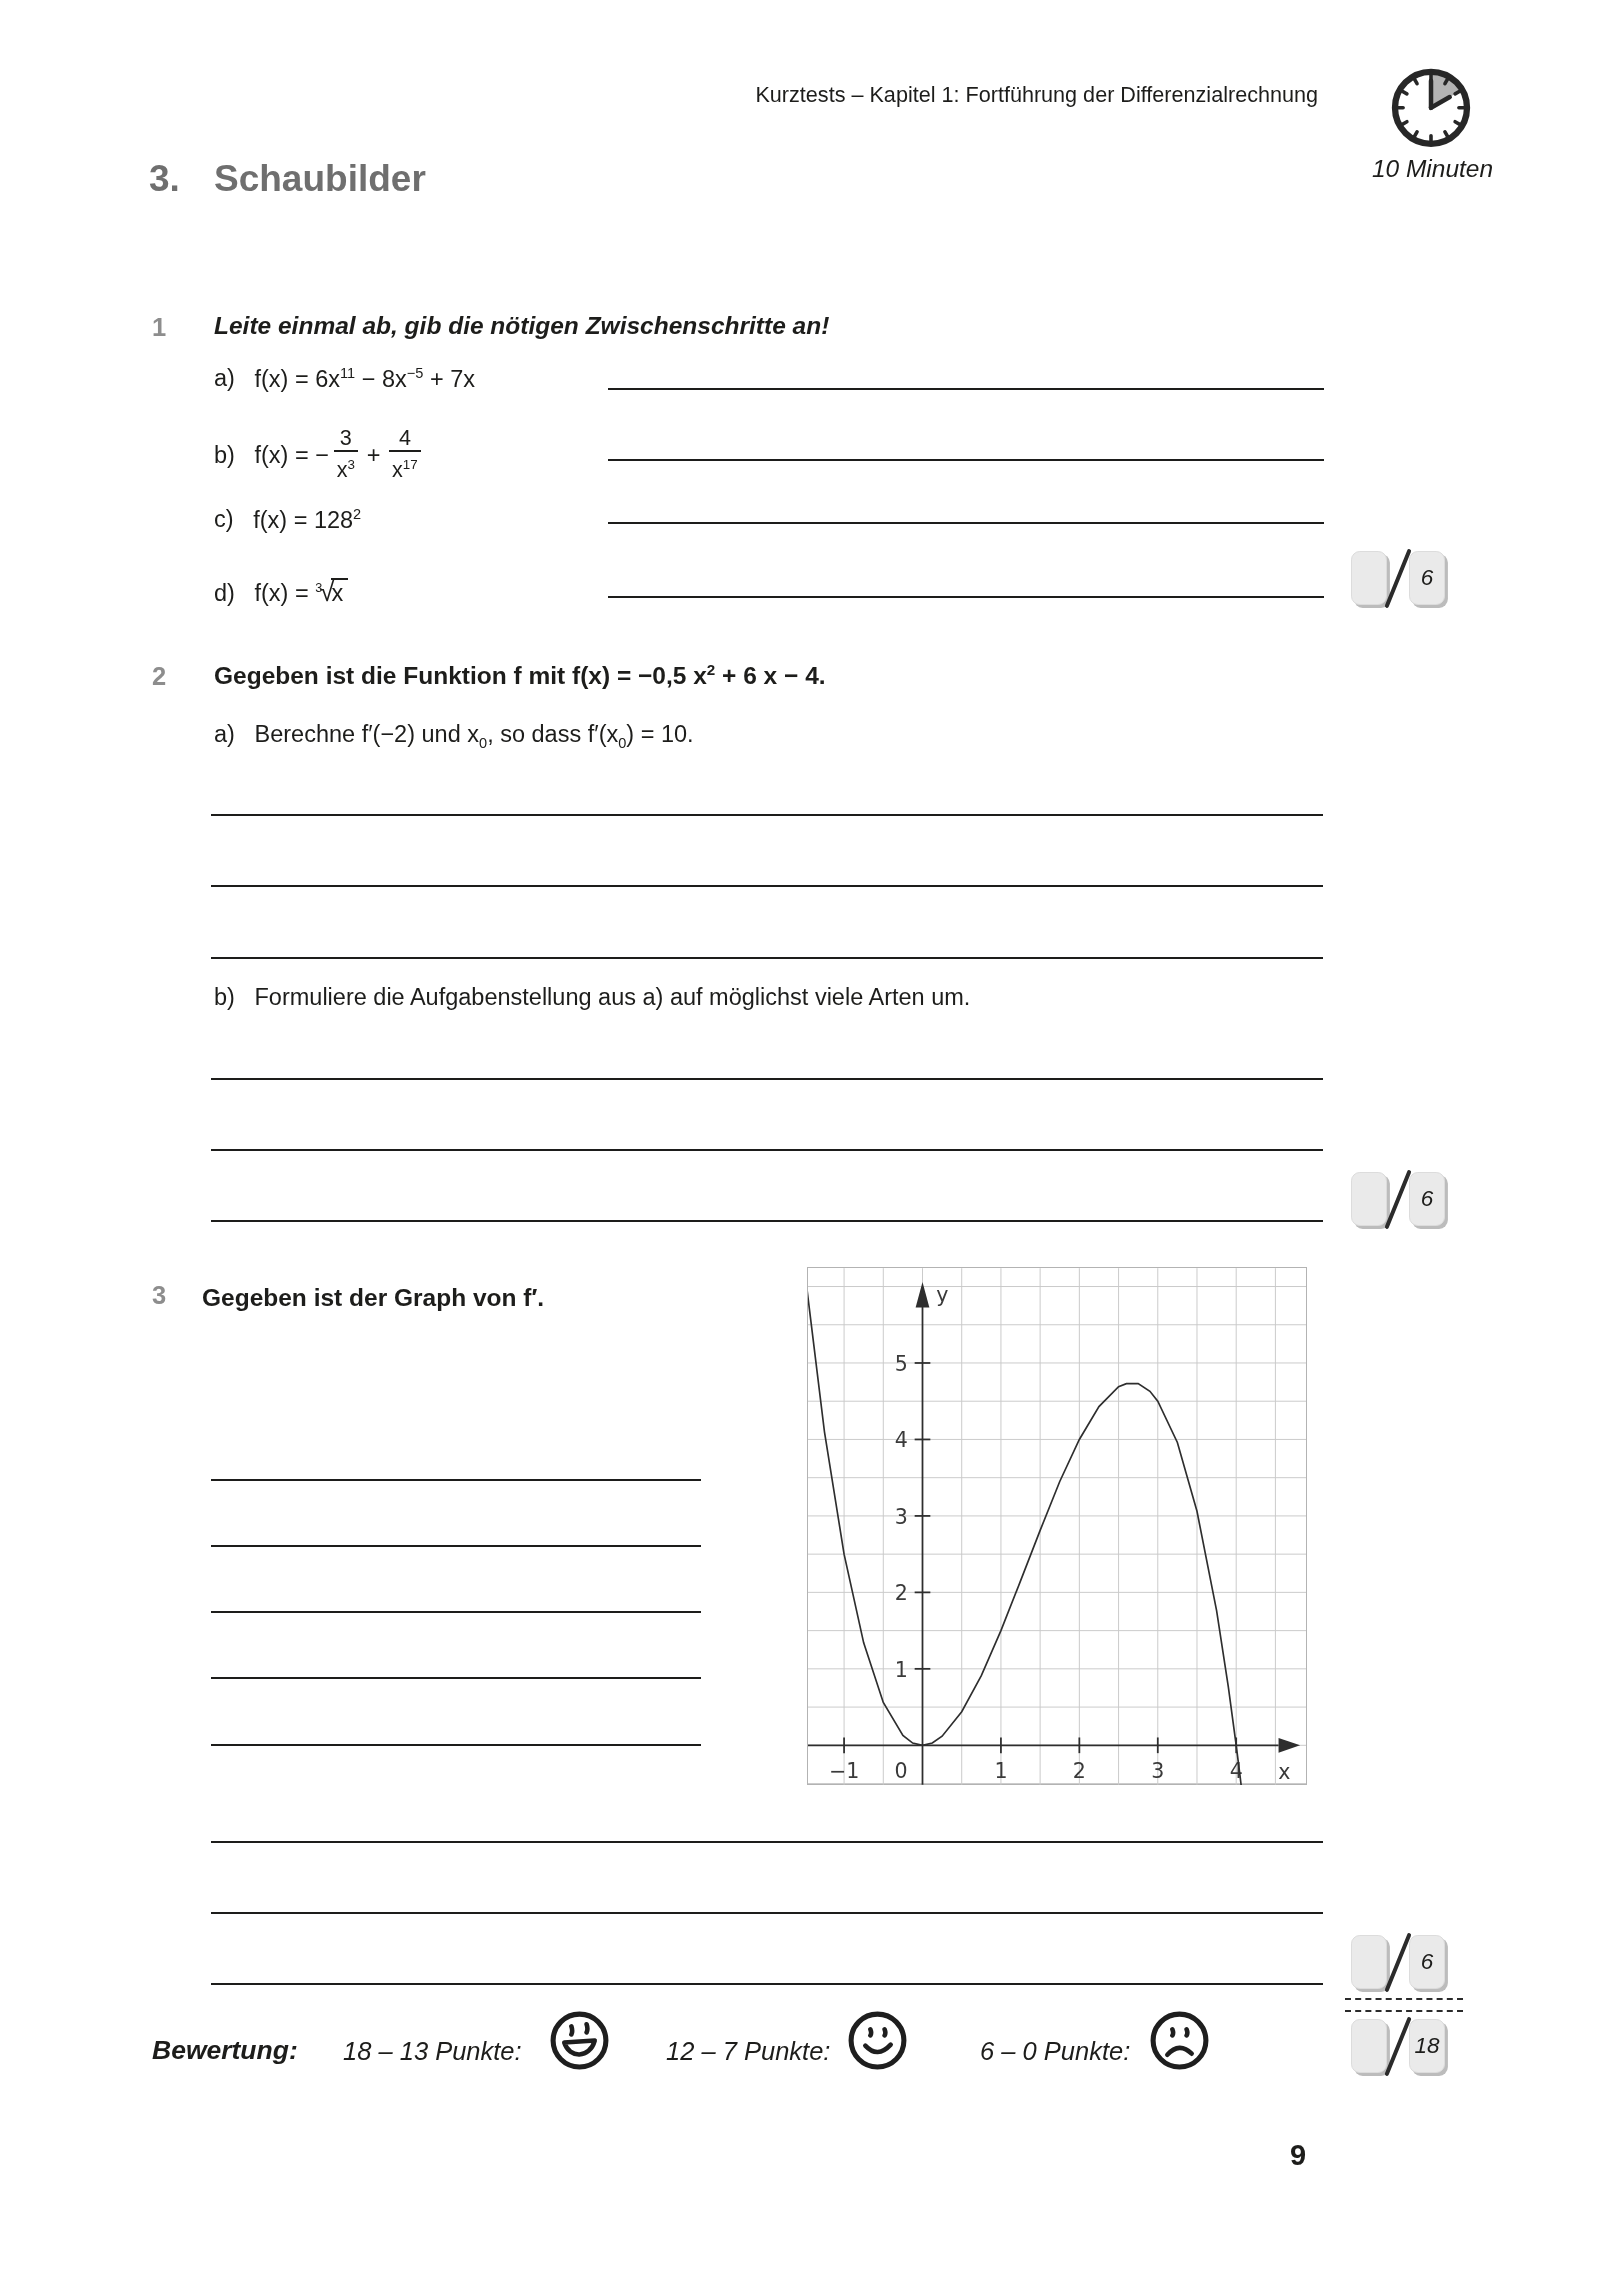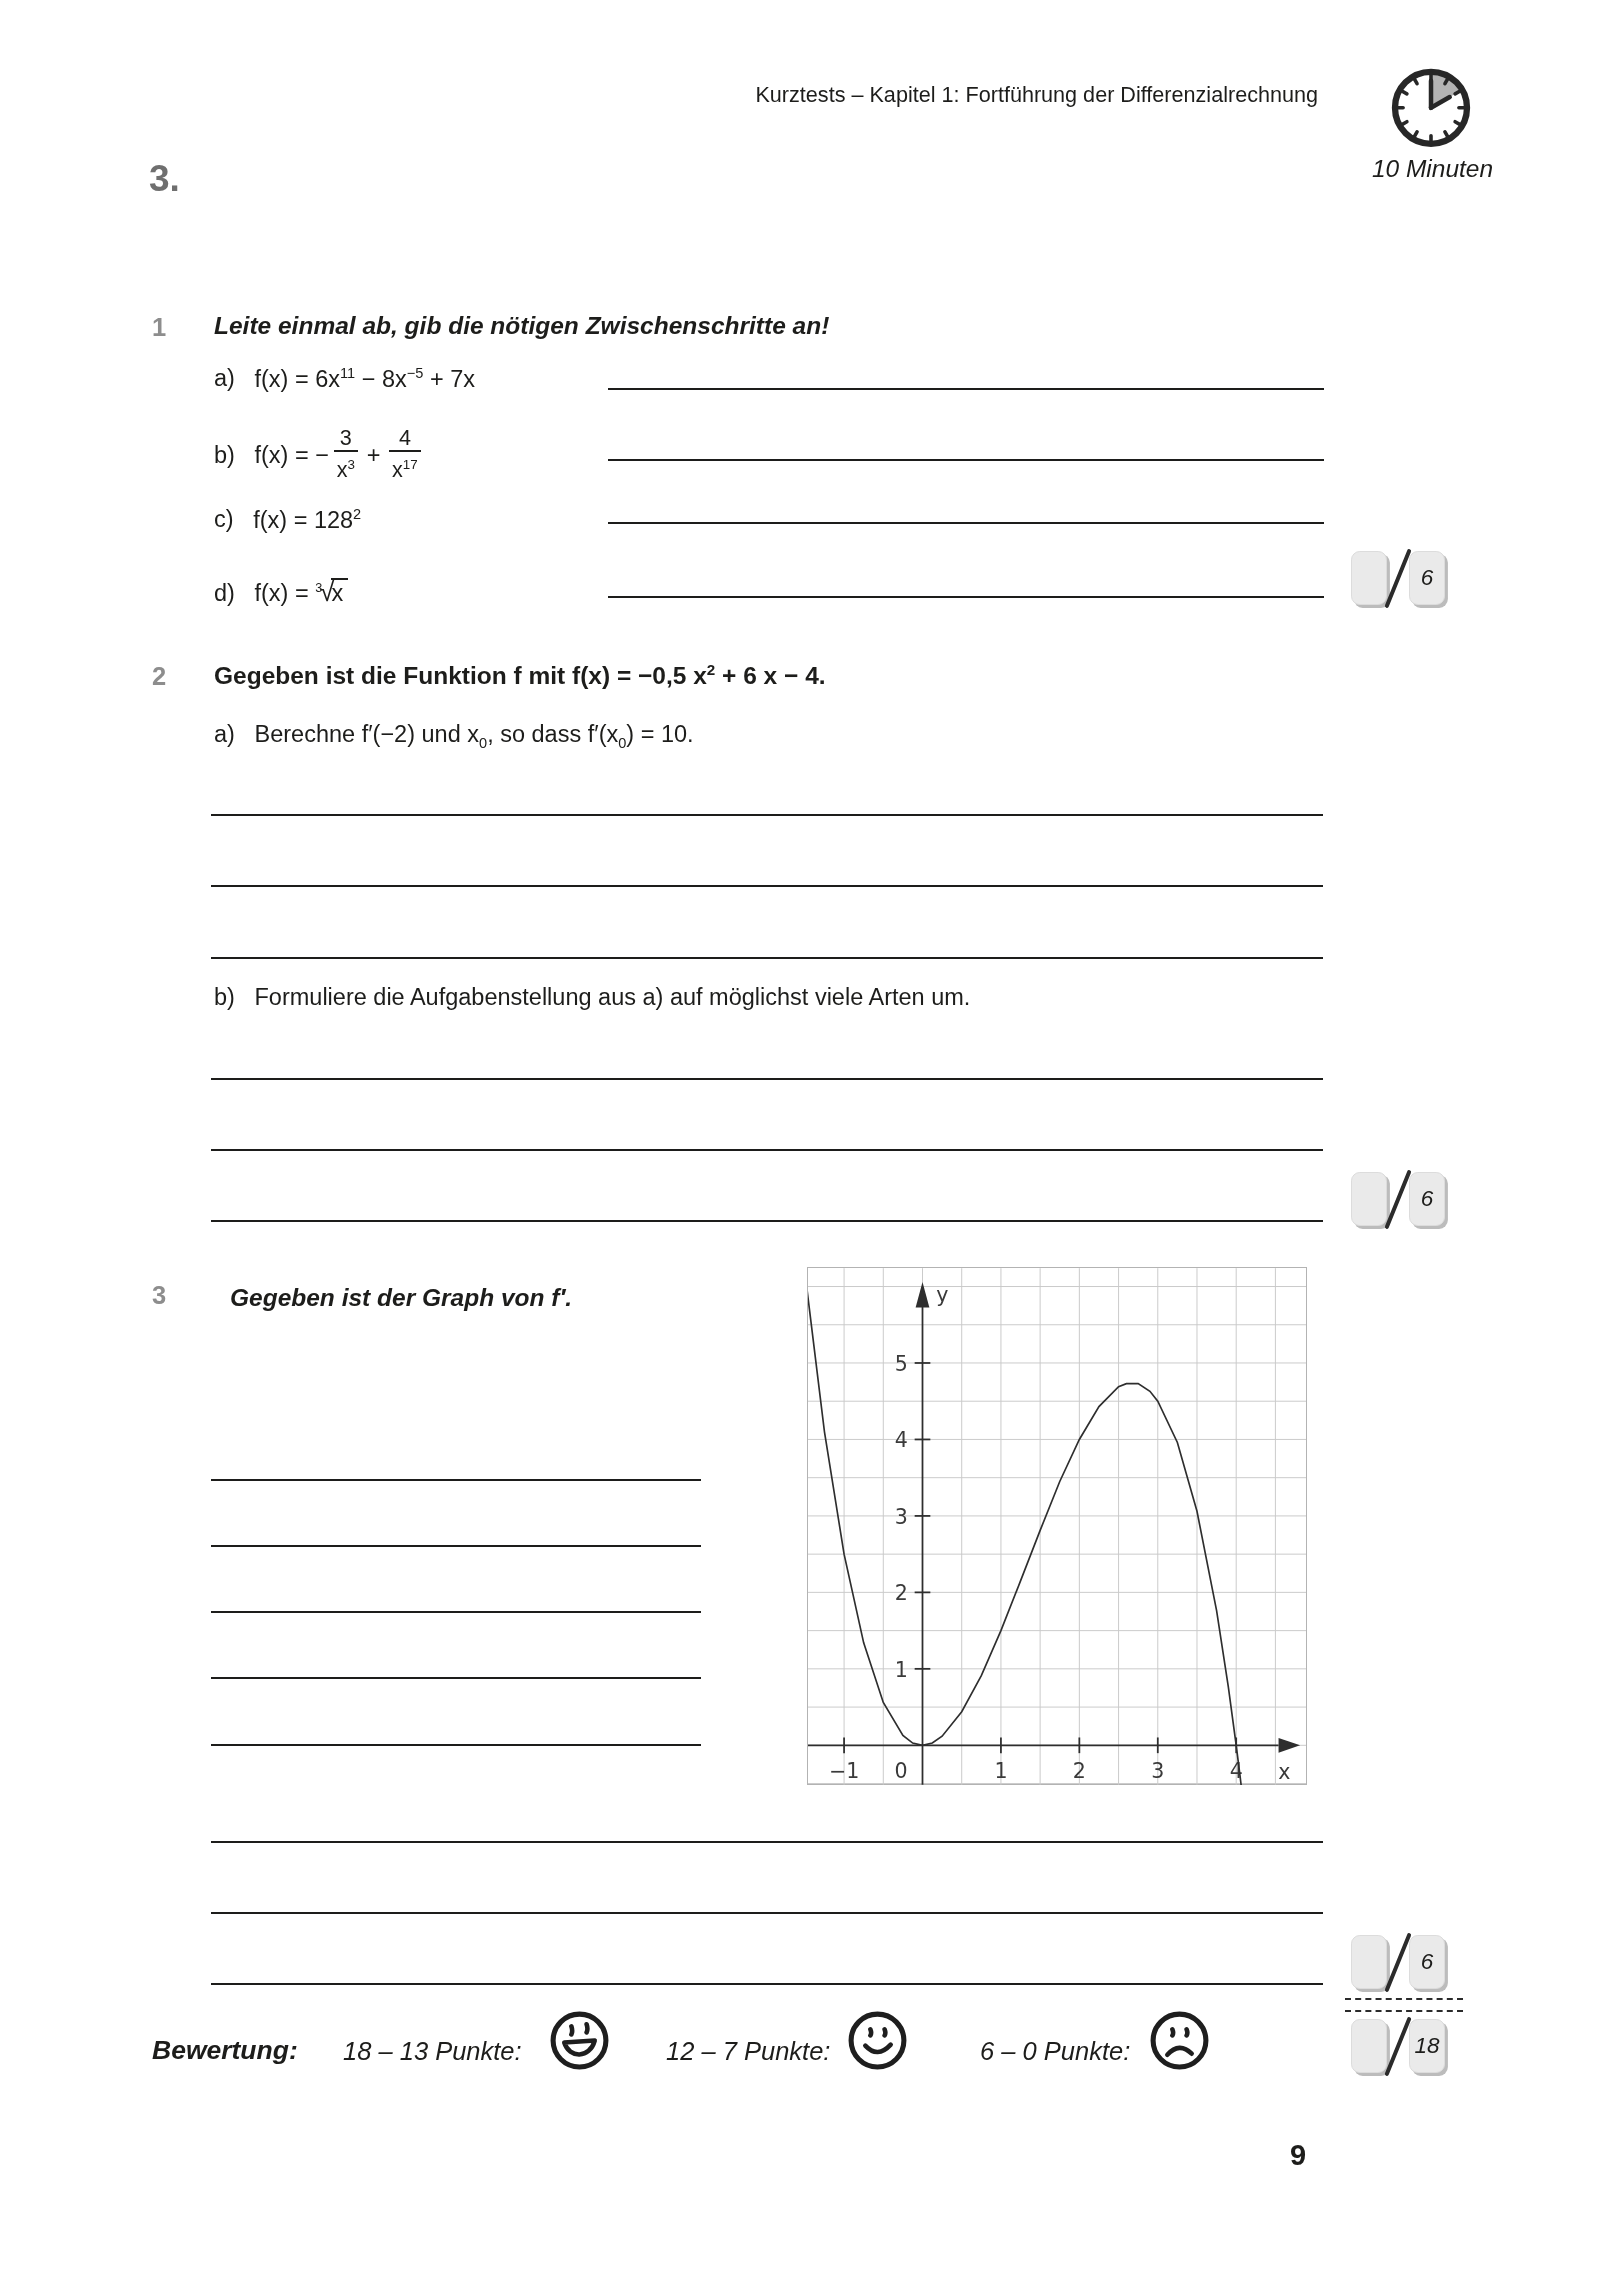--- a/index.html
+++ b/index.html
@@ -65,20 +65,21 @@
   </g>
   <g stroke="#272727" stroke-width="5" stroke-linecap="round">
     <line x1="50" y1="52" x2="50" y2="22"></line>
     <line x1="50" y1="52" x2="70.8" y2="40"></line>
   </g>
 </svg>
 <div class="abs duration" style="left:1358px; top:155px; width:149px;">10 Minuten</div>
 
 <div class="abs title-num" style="left:149px; top:155px;">3.</div>
 <div class="abs" style="left:214px; top:155px;">
+  <div class="title-line">Schaubilder</div>
 </div>
 
 <div class="abs ex-num" style="left:152px; top:313px;">1</div>
 <div class="abs ex-prompt" style="left:214px; top:312px;font-style:italic;">Leite einmal ab, gib die nötigen Zwischenschritte an!</div>
 
 <div class="abs" style="left:214px; top:365px; display:flex; gap:19.6px;">
   <span class="item-label">a)</span>
   <span class="formula"><span>f(x) = 6x</span><sup>11</sup><span> − 8x</span><sup>−5</sup><span> + 7x</span></span>
 </div>
 <div class="answer-line" style="left:608px; top:388px; width:716px;"></div>
@@ -133,21 +134,21 @@
 </div>
 <div class="answer-line" style="left:211px; top:1078px; width:1112px;"></div>
 <div class="answer-line" style="left:211px; top:1149px; width:1112px;"></div>
 <div class="answer-line" style="left:211px; top:1220px; width:1112px;"></div>
 
 <div class="sbox" style="left:1351px; top:1172px;"></div>
 <div class="sslash" style="left:1396px; top:1168px;"></div>
 <div class="sbox" style="left:1409px; top:1172px;">6</div>
 
 <div class="abs ex-num" style="left:152px; top:1281px;">3</div>
-<div class="abs" style="left:230px; top:1280px; width:449px;font-style:italic;">
+<div class="abs" style="left:202px; top:1280px; width:449px;">
   <div class="ex-prompt" style="line-height:36px;">Gegeben ist der Graph von f′.</div>
 </div>
 
 <div class="answer-line" style="left:211px; top:1479px; width:490px;"></div>
 <div class="answer-line" style="left:211px; top:1545px; width:490px;"></div>
 <div class="answer-line" style="left:211px; top:1611px; width:490px;"></div>
 <div class="answer-line" style="left:211px; top:1677px; width:490px;"></div>
 <div class="answer-line" style="left:211px; top:1744px; width:490px;"></div>
 
 <div class="graph-frame">

